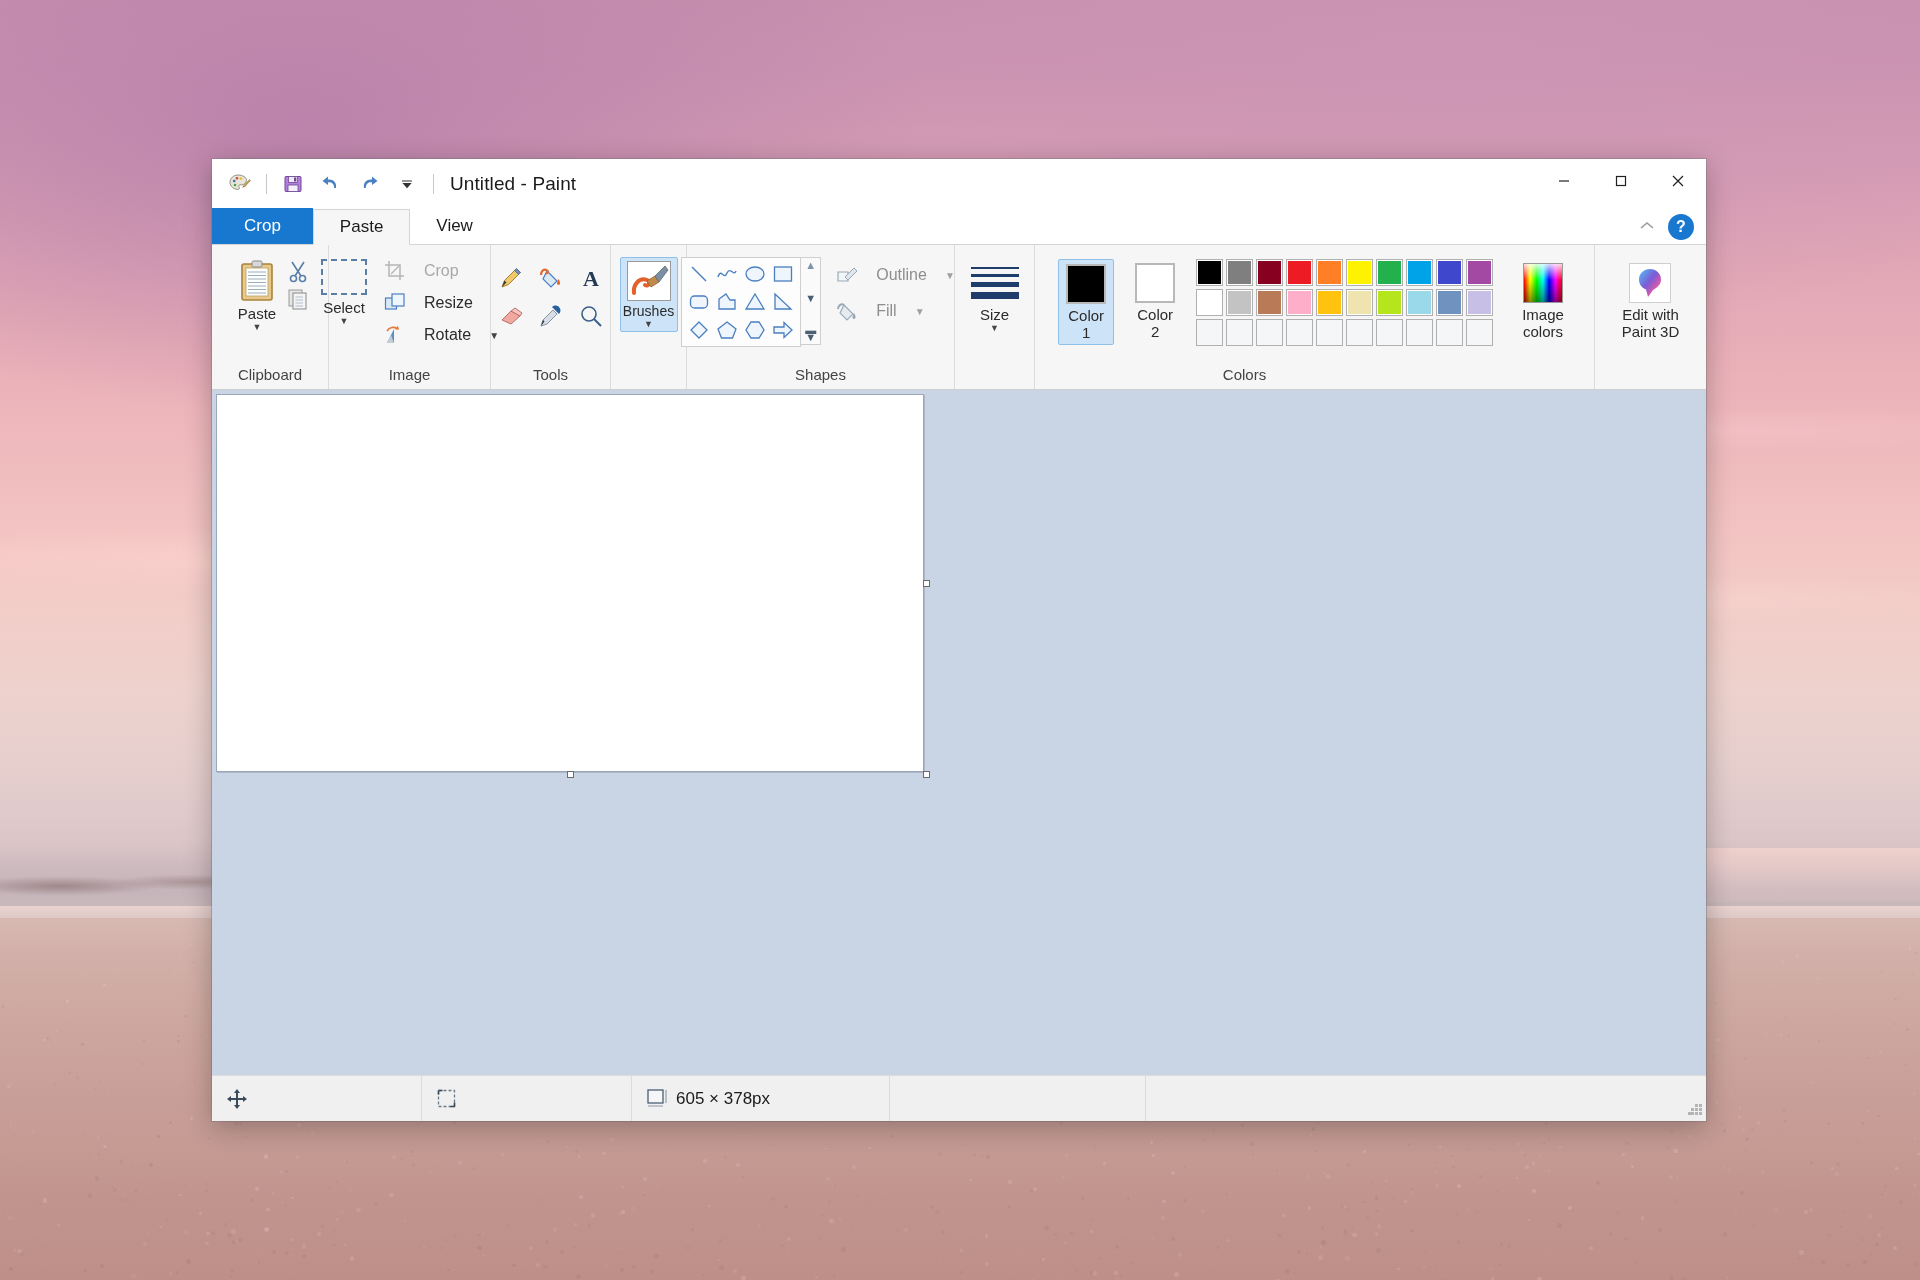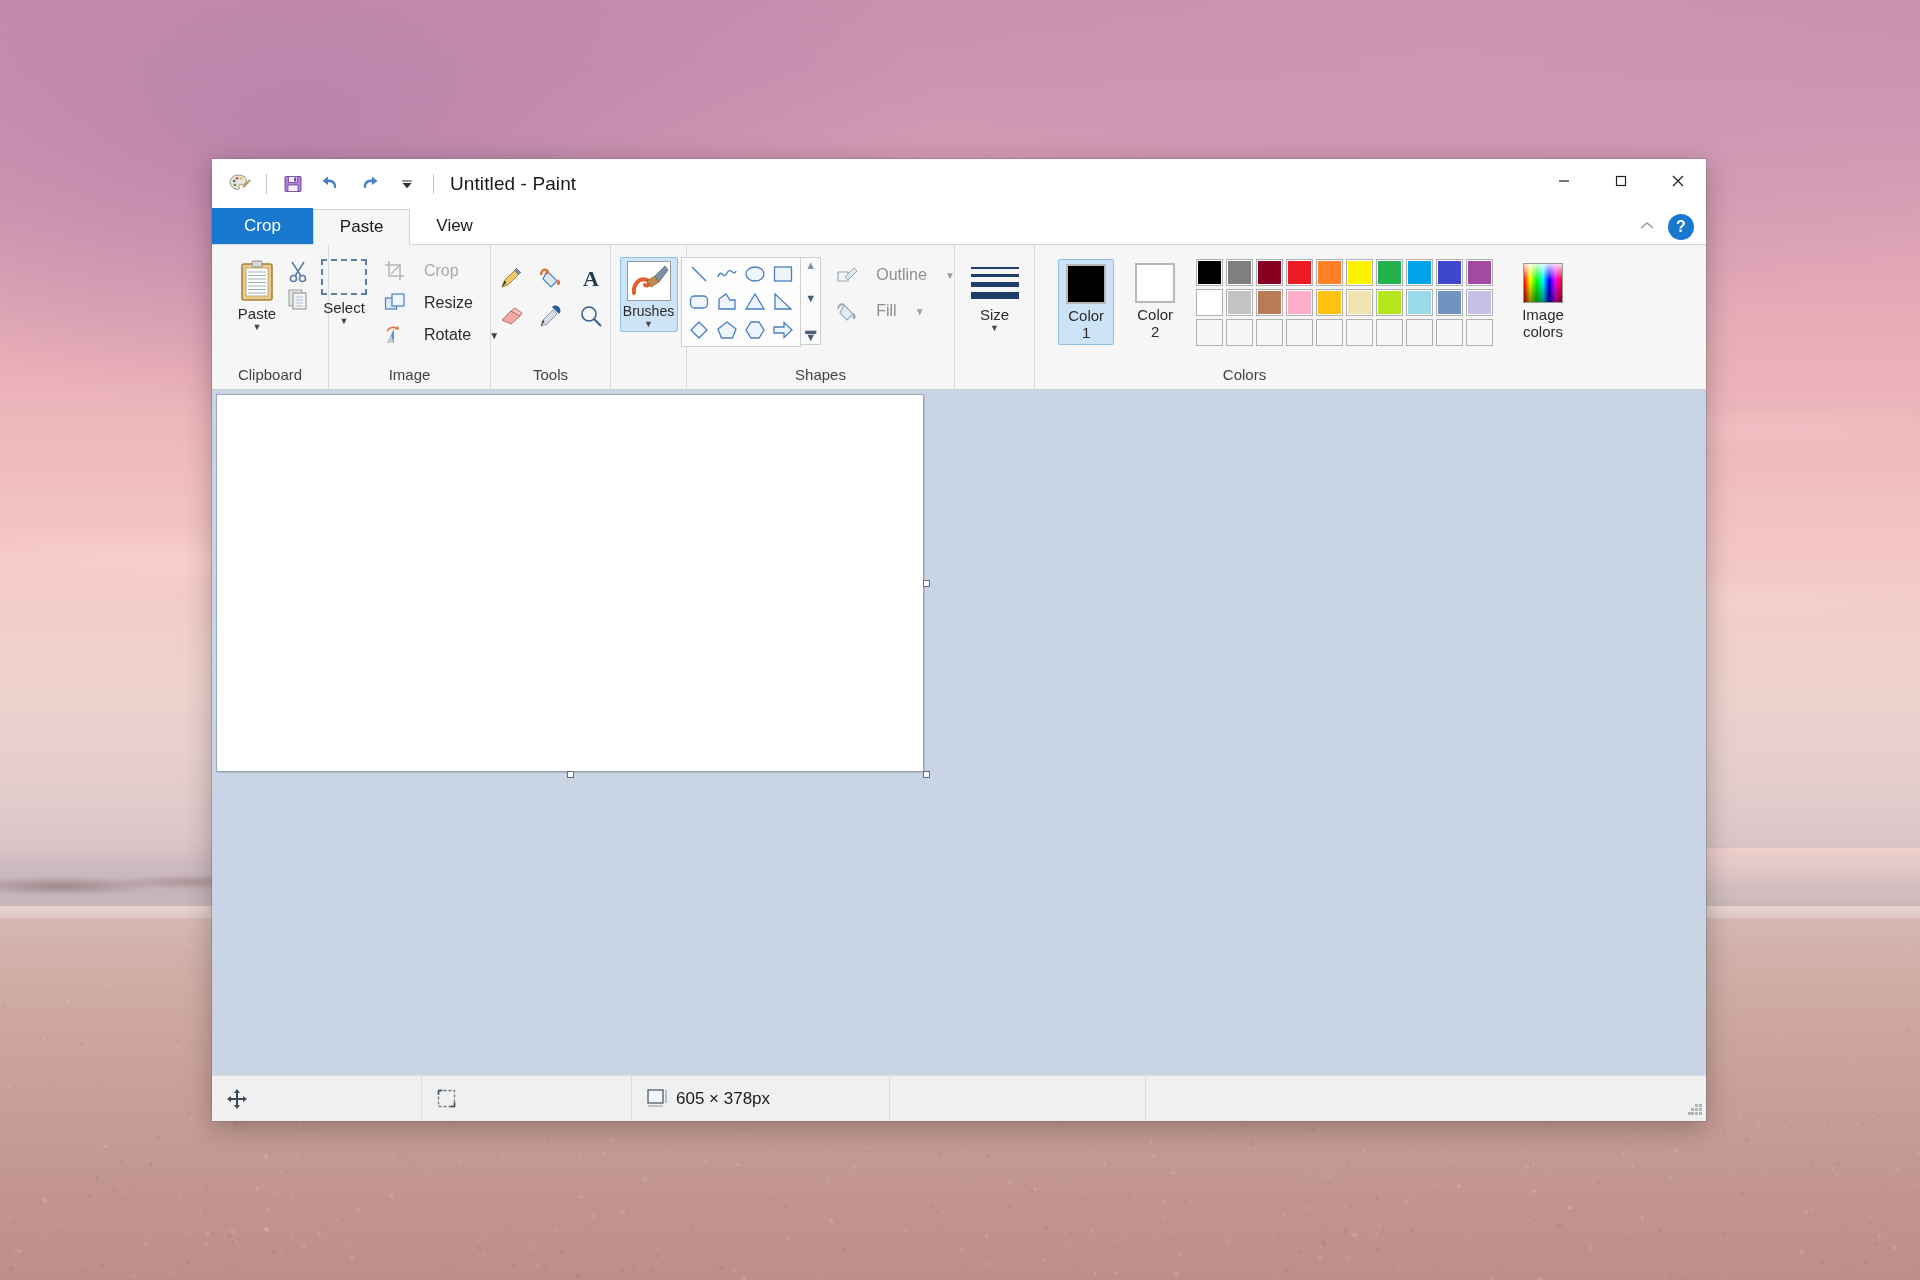--- a/index.html
+++ b/index.html
@@ -1608,20 +1608,42 @@
 
         <div class="colorbtn" style="margin-left:6px">
           <div class="editcolors-icon"></div>
           <div class="lbl" style="margin-top:3px">Image</div>
           <div class="lbl">colors</div>
         </div>
       </div>
       <div class="rgroup-label" style="margin-right:140px">Colors</div>
     </div>
 
+    <div class="rgroup" style="width:112px">
+      <div class="rgroup-body" style="justify-content:center;padding-top:8px">
+        <div class="colorbtn">
+          <div style="width:42px;height:40px;border:1px solid #cfcfcf;background:#fff;display:flex;align-items:center;justify-content:center">
+            <svg width="30" height="32" viewBox="0 0 30 32">
+              <defs>
+                <linearGradient id="p3d" x1="0" y1="0" x2="1" y2="1">
+                  <stop offset="0%" stop-color="#4fc3f7"></stop>
+                  <stop offset="45%" stop-color="#7b5bd6"></stop>
+                  <stop offset="75%" stop-color="#e05aa8"></stop>
+                  <stop offset="100%" stop-color="#f9c23c"></stop>
+                </linearGradient>
+              </defs>
+              <path d="M15 2 C21 2 26 6.5 26 12.5 C26 18 21.5 21 18 23 L13 30 L11 22.5 C7 21 4 17.5 4 12.5 C4 6.5 9 2 15 2 Z" fill="url(#p3d)"></path>
+            </svg>
+          </div>
+          <div class="lbl" style="margin-top:3px">Edit with</div>
+          <div class="lbl">Paint 3D</div>
+        </div>
+      </div>
+      <div class="rgroup-label">&nbsp;</div>
+    </div>
   </div>
 
   <div class="workarea">
     <div class="canvas-wrap">
       <div class="canvas" id="drawing-canvas" style="width: 708px; height: 378px; background: rgb(255, 255, 255);"></div>
       <div class="handle" id="handle-right" style="left: 707px; top: 186px;"></div>
       <div class="handle" id="handle-bottom" style="left: 351px; top: 377px;"></div>
       <div class="handle" id="handle-corner" style="left: 707px; top: 377px;"></div>
     </div>
   </div>

